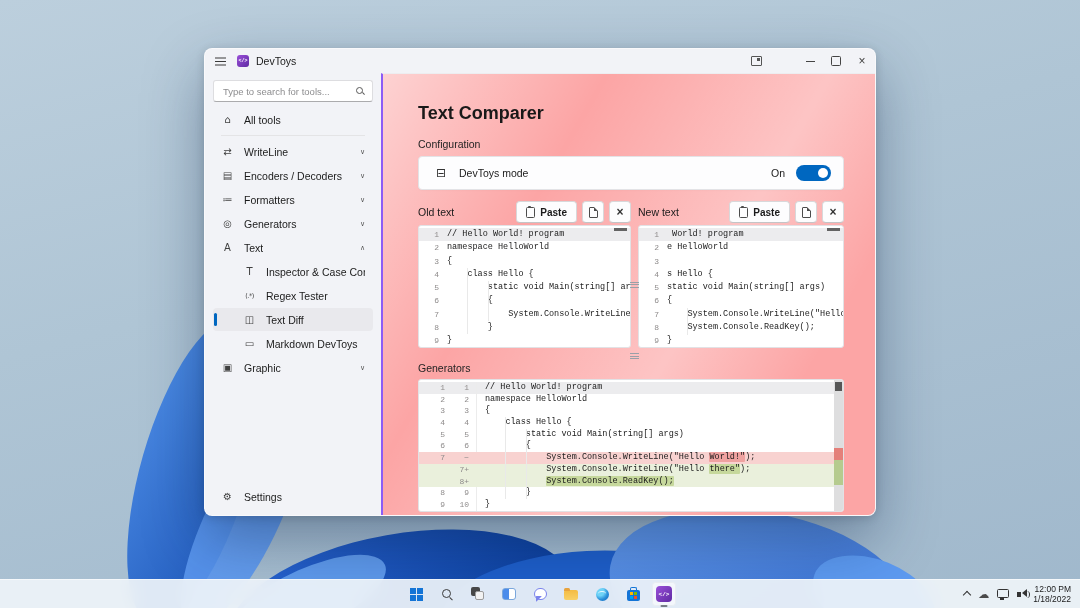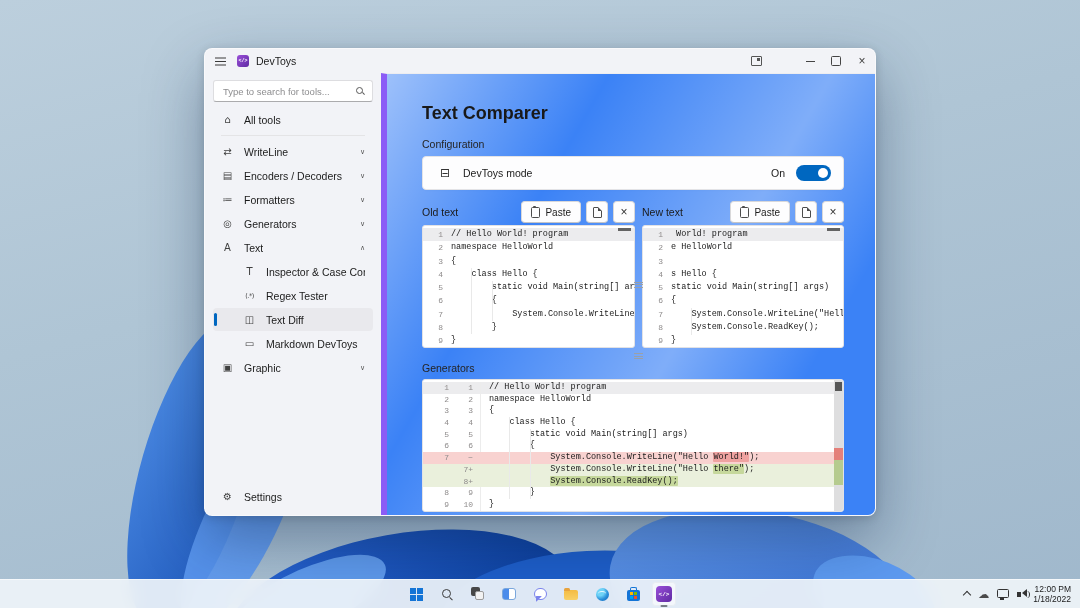--- a/index.html
+++ b/index.html
@@ -48,40 +48,40 @@
   .nav-item .ico.ico-sm{font-size:6.5px;letter-spacing:-.5px;}
   .nav-item .lbl{white-space:nowrap;overflow:hidden;}
   .nav-item .chev{margin-left:auto;font-size:7px;color:#565656;padding-left:4px;}
   .nav-item.sub{padding-left:30px;}
   .nav-item.selected{background:#e9e9ed;}
   .nav-item.selected::before{content:'';position:absolute;left:1px;top:5px;width:3px;height:13px;border-radius:2px;background:#0067c0;}
   .nav-divider{height:1px;background:#e4e4e6;margin:4px 8px;}
   .settings-row{position:absolute;bottom:6px;left:8px;right:8px;}
 
   
-  .main{flex:1;background:#3b82f6;border-left:6px solid #8b5cf6;border-top:1px solid #ededf0;
+  .main{flex:1;background:#fca5a5;border-left:2px solid #8b5cf6;border-top:1px solid #ededf0;
     padding:0 31px 0 35px;position:relative;min-width:0;}
   .main::before{content:'';position:absolute;inset:0;pointer-events:none;
     background:linear-gradient(120deg,rgba(255,255,255,.5) 0%,rgba(255,255,255,0) 30%,rgba(255,255,255,.35) 60%,rgba(255,255,255,0) 80%);}
   .page-title{font-size:18px;font-weight:600;color:#191919;margin:29px 0 0 0;position:relative;}
   .sect-label{font-size:10.5px;color:#242424;margin-top:14px;position:relative;}
   .config-card{margin-top:6px;height:34px;background:#fdfdfe;border:1px solid #e3e3e6;border-radius:4px;
     display:flex;align-items:center;padding:0 12px 0 17px;box-sizing:border-box;position:relative;box-shadow:0 1px 2px rgba(0,0,0,.02);}
   .cfg-ico{font-size:12px;color:#333;width:14px;}
   .cfg-label{font-size:10.5px;color:#1b1b1b;margin-left:9px;}
   .cfg-state{margin-left:auto;font-size:10.5px;color:#1b1b1b;margin-right:11px;}
   .toggle{width:35px;height:16px;border-radius:9px;background:#0067c0;position:relative;flex:none;}
   .toggle .knob{position:absolute;right:3px;top:3px;width:10px;height:10px;border-radius:50%;background:#fff;}
 
   .panes-header{display:flex;margin-top:11px;position:relative;}
   .ph-half{display:flex;align-items:center;}
   .ph-half.left{width:213px;margin-right:7px;}
   .ph-half.right{flex:1;}
   .ph-label{font-size:10.5px;color:#1b1b1b;}
-  .ph-btns{margin-left:auto;display:flex;gap:5px;align-items:center;}
+  .ph-btns{margin-left:auto;display:flex;gap:5px;align-items:center;font-weight:bold;}
   .btn{height:22px;border:1px solid #d8d8da;border-bottom-color:#c4c4c6;background:#fdfdfe;border-radius:4px;
     display:flex;align-items:center;font-size:10px;color:#1b1b1b;padding:0 9px;gap:5px;box-sizing:border-box;}
   .btn-sq{width:22px;padding:0;justify-content:center;}
   .i-clip{width:7px;height:9px;border:1px solid #4c4c4c;border-radius:1.5px;position:relative;}
   .i-clip::before{content:'';position:absolute;left:1px;top:-2px;width:3px;height:2px;background:#4c4c4c;border-radius:1px;}
   .i-file{width:7px;height:9px;border:1px solid #4c4c4c;border-radius:1px;position:relative;}
   .i-file::before{content:'';position:absolute;right:-1px;top:-1px;border:2px solid #fdfdfe;border-left-color:#4c4c4c;border-bottom-color:#4c4c4c;}
   .i-x{font-size:12px;color:#333;line-height:10px;}
 
   .editors-wrap{position:relative;margin-top:2px;}

